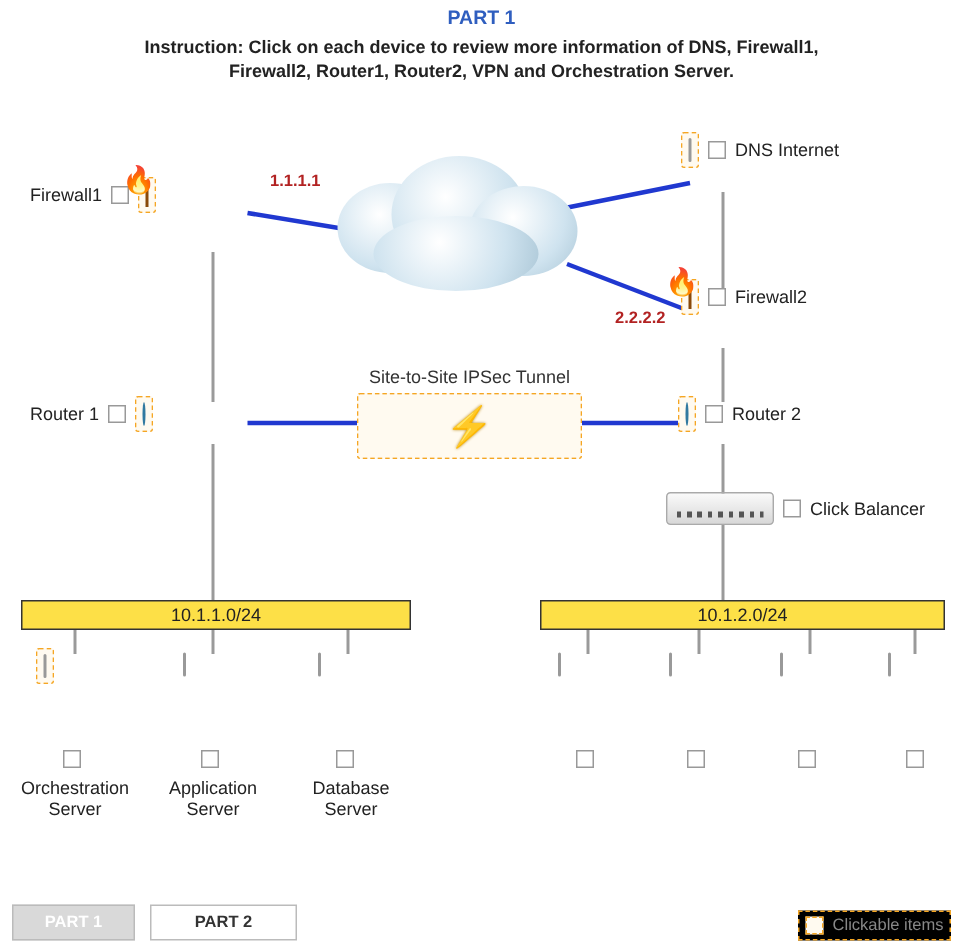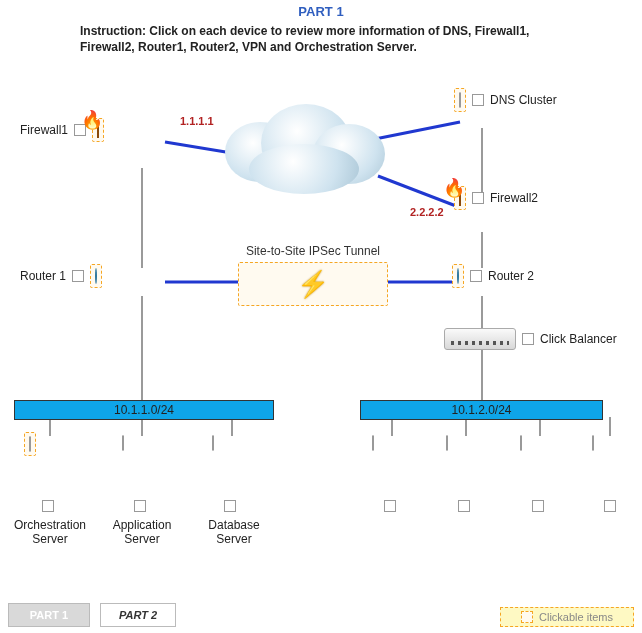--- a/index.html
+++ b/index.html
@@ -1,19 +1,19 @@
 <!DOCTYPE html>
 <html><head>
 <meta charset="utf-8">
 <style>
   *{box-sizing:border-box;margin:0;padding:0;}
   body{font-family:Arial,Helvetica,sans-serif;font-size:12px;color:#222;background:#fff;}
   .canvas{position:relative;width:642px;height:633px;}
   .title{position:absolute;left:0;right:0;top:4px;text-align:center;font-weight:bold;color:#2f5ebf;font-size:13px;}
-  .instr{position:absolute;left:80px;right:80px;top:24px;font-weight:bold;font-size:12px;line-height:1.3;}
+  .instr{position:absolute;left:80px;right:80px;top:24px;text-align:center;font-weight:bold;font-size:12px;line-height:1.3;}
   .node{position:absolute;display:flex;align-items:center;gap:6px;}
   .node.left{flex-direction:row-reverse;}
   .lbl{font-size:12px;color:#222;white-space:nowrap;}
   .cb{width:12px;height:12px;border:1px solid #999;background:#fff;display:inline-block;}
   .clickable-box{border:1px dashed #f5a623;background:#fffaf0;padding:4px;border-radius:2px;}
   .dev-server{width:36px;height:54px;background:linear-gradient(#e6e6e6,#cfcfcf);border:1px solid #999;border-radius:2px;position:relative;}
   .dev-server::before{content:"";position:absolute;top:6px;left:6px;right:6px;height:3px;background:#888;}
   .dev-server::after{content:"";position:absolute;top:12px;left:6px;right:6px;height:3px;background:#888;}
   .dev-firewall{width:44px;height:44px;background:linear-gradient(#e48a2a,#c66a12);border:1px solid #8a4a0a;position:relative;}
   .dev-firewall::before{content:"";position:absolute;inset:4px;background:
@@ -31,27 +31,27 @@
   .cl{position:absolute;border-radius:50%;background:radial-gradient(circle at 40% 35%,#ffffff,#cfe3ef 60%,#aac6d6);}
   .cl.c1{width:70px;height:60px;left:0;top:18px;}
   .cl.c2{width:90px;height:78px;left:36px;top:0;}
   .cl.c3{width:72px;height:60px;left:88px;top:20px;}
   .cl.c4{width:110px;height:50px;left:24px;top:40px;}
   .cloud .clabel{position:absolute;left:0;right:0;top:56px;text-align:center;font-weight:bold;color:#2f5ebf;font-size:13px;}
   .iplabel{position:absolute;font-size:11px;color:#b22222;font-weight:bold;}
   .tunnel-lbl{position:absolute;font-size:12px;color:#333;text-align:center;}
   .tunnel-box{position:absolute;width:150px;height:44px;border:1px dashed #f5a623;background:#fffaf0;border-radius:2px;}
   .bolt{position:absolute;font-size:26px;color:#ffd21f;text-shadow:0 0 2px #b8860b;}
-  .subnet{position:absolute;border:1px solid #333;background:#0ea5e9;text-align:center;font-size:12px;padding:2px 0;}
+  .subnet{position:absolute;border:1px solid #333;background:#fde047;text-align:center;font-size:12px;padding:2px 0;}
   .blabel{position:absolute;font-size:12px;text-align:center;color:#222;}
   .botcb{position:absolute;}
   .btn{position:absolute;bottom:6px;height:24px;line-height:22px;text-align:center;font-size:11px;font-weight:bold;border:1px solid #bbb;}
   .btn.inactive{background:#d9d9d9;color:#fff;}
   .btn.active{background:#fff;color:#333;}
-  .legend{position:absolute;bottom:6px;right:8px;border:1px dashed #f5a623;background:#fef9c3;display:flex;align-items:center;gap:6px;padding:3px 20px;font-size:11px;color:#888;}
+  .legend{position:absolute;bottom:6px;right:8px;border:1px dashed #f5a623;background:#000000;display:flex;align-items:center;gap:6px;padding:3px 4px;font-size:11px;color:#888;}
   .legend .sw{width:12px;height:12px;border:1px dashed #f5a623;background:#fffaf0;}
   svg.net{position:absolute;left:0;top:0;width:642px;height:580px;pointer-events:none;}
   .wire-blue{stroke:#2038d0;stroke-width:3;fill:none;}
   .wire-gray{stroke:#9a9a9a;stroke-width:2;fill:none;}
 </style>
 </head>
 <body>
 
 <div class="canvas">
   <div class="title">PART 1</div>
@@ -94,21 +94,21 @@
 
   <div class="node left" style="left:20px;top:118px;">
     <span class="clickable-box"><span class="dev-firewall"><span class="flame">🔥</span></span></span>
     <span class="cb"></span>
     <span class="lbl">Firewall1</span>
   </div>
 
   <div class="node" style="left:454px;top:88px;">
     <span class="clickable-box"><span class="dev-server"></span></span>
     <span class="cb"></span>
-    <span class="lbl">DNS Cluster</span>
+    <span class="lbl">DNS Internet</span>
   </div>
 
   <div class="node" style="left:454px;top:186px;">
     <span class="clickable-box"><span class="dev-firewall"><span class="flame">🔥</span></span></span>
     <span class="cb"></span>
     <span class="lbl">Firewall2</span>
   </div>
 
   <div class="node left" style="left:20px;top:264px;">
     <span class="clickable-box"><span class="dev-router"></span></span>
@@ -127,21 +127,21 @@
     <span class="bolt" style="left:58px;top:6px;">⚡</span>
   </div>
 
   <div class="node" style="left:444px;top:328px;">
     <span class="dev-lb"></span>
     <span class="cb"></span>
     <span class="lbl">Click Balancer</span>
   </div>
 
   <div class="subnet" style="left:14px;top:400px;width:260px;">10.1.1.0/24</div>
-  <div class="subnet" style="left:360px;top:400px;width:243px;">10.1.2.0/24</div>
+  <div class="subnet" style="left:360px;top:400px;width:270px;">10.1.2.0/24</div>
 
   <div style="position:absolute;left:24px;top:432px;" class="clickable-box"><span class="dev-server"></span></div>
   <div style="position:absolute;left:122px;top:436px;"><span class="dev-server"></span></div>
   <div style="position:absolute;left:212px;top:436px;"><span class="dev-server"></span></div>
 
   <span class="cb botcb" style="left:42px;top:500px;"></span>
   <span class="cb botcb" style="left:134px;top:500px;"></span>
   <span class="cb botcb" style="left:224px;top:500px;"></span>
 
   <div class="blabel" style="left:100px;top:518px;width:84px;">Application Server</div>
@@ -153,19 +153,19 @@
   <div style="position:absolute;left:520px;top:436px;"><span class="dev-server"></span></div>
   <div style="position:absolute;left:592px;top:436px;"><span class="dev-server"></span></div>
 
   <span class="cb botcb" style="left:384px;top:500px;"></span>
   <span class="cb botcb" style="left:458px;top:500px;"></span>
   <span class="cb botcb" style="left:532px;top:500px;"></span>
   <span class="cb botcb" style="left:604px;top:500px;"></span>
 
 
   <div class="btn inactive" style="left:8px;width:82px;">PART 1</div>
-  <div class="btn active" style="left:100px;width:76px;font-style:italic;">PART 2</div>
+  <div class="btn active" style="left:100px;width:98px;">PART 2</div>
 
   <div class="legend">
     <span class="sw"></span>
     <span>Clickable items</span>
   </div>
 </div>
 
 </body></html>

